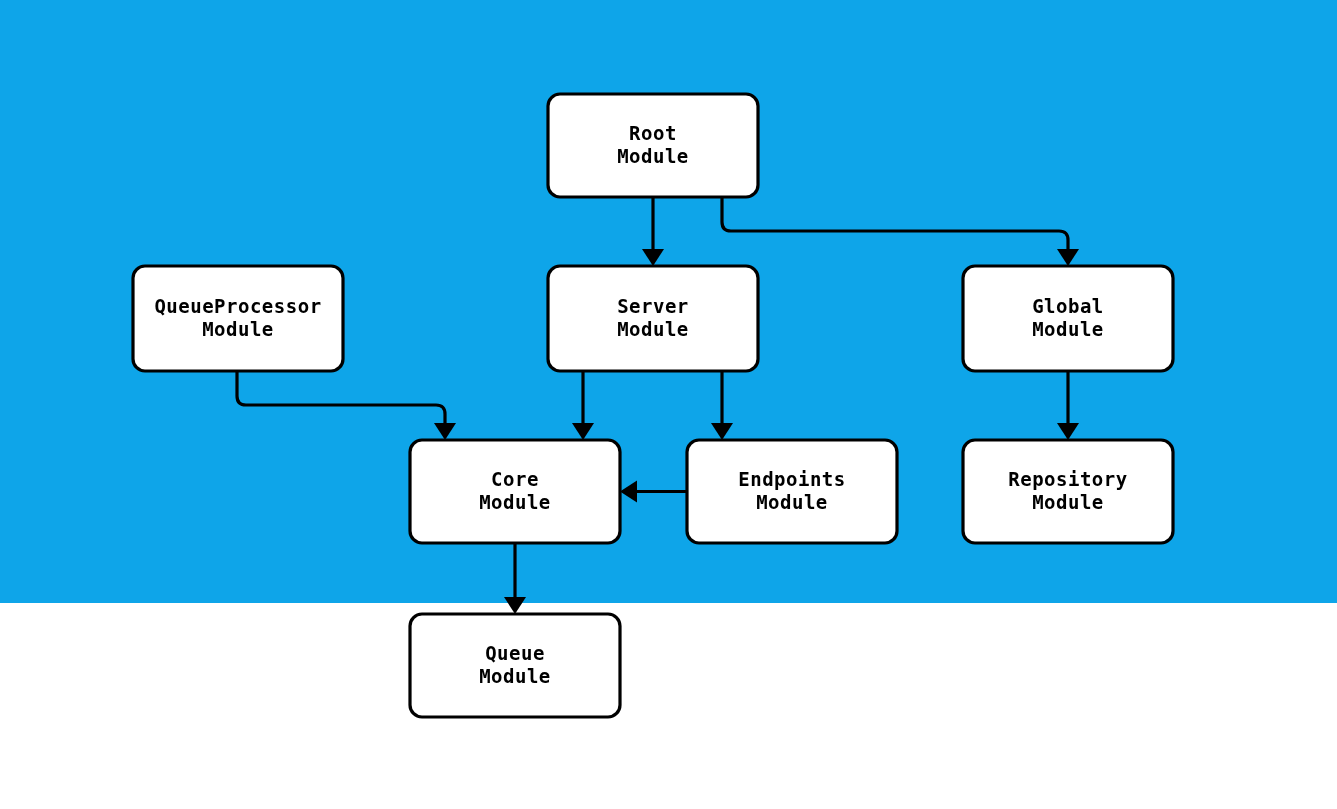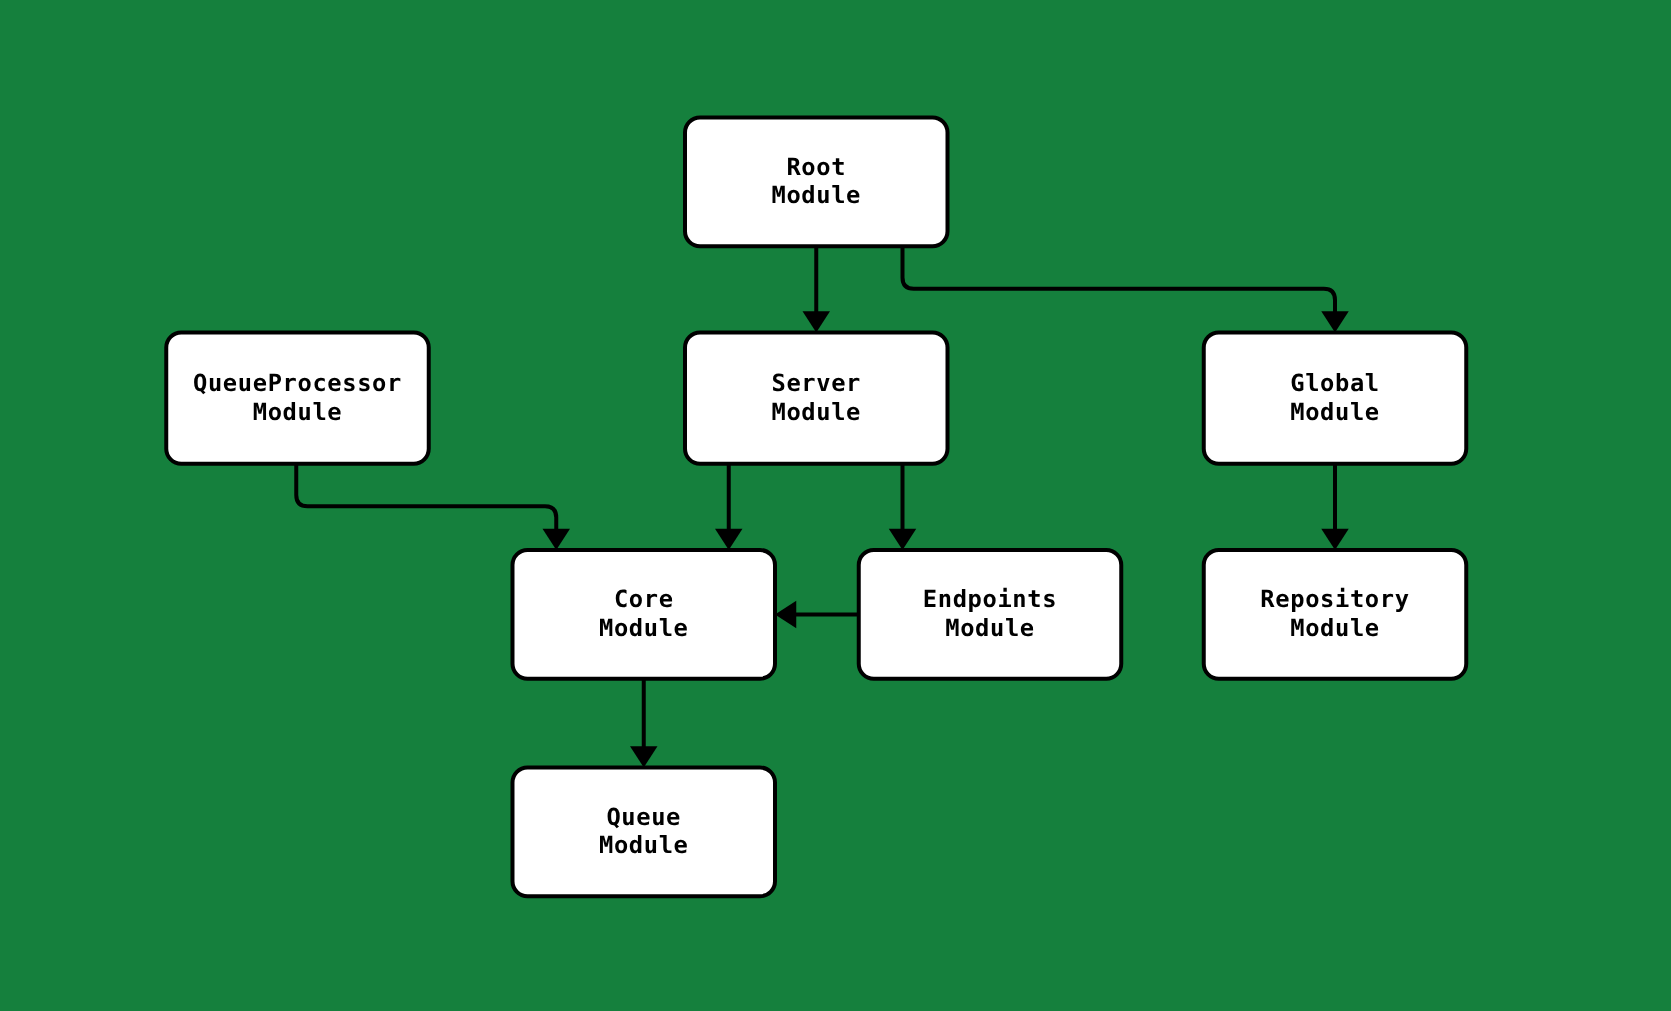--- a/index.html
+++ b/index.html
@@ -10,22 +10,22 @@
   }
   body {
     width: 1337px;
     height: 809px;
     font-family: "DejaVu Sans Mono", "Liberation Mono", monospace;
     overflow: hidden;
   }
   #diagram-root {
     position: relative;
     width: 1337px;
-    height: 809px;
-    background: #15803d;
+    height: 603px;
+    background: #0ea5e9;
   }
   svg#diagram-canvas {
     display: block;
     width: 1337px;
     height: 809px;
   }
   .node-box {
     fill: #ffffff;
     stroke: #000000;
     stroke-width: 3.2;

